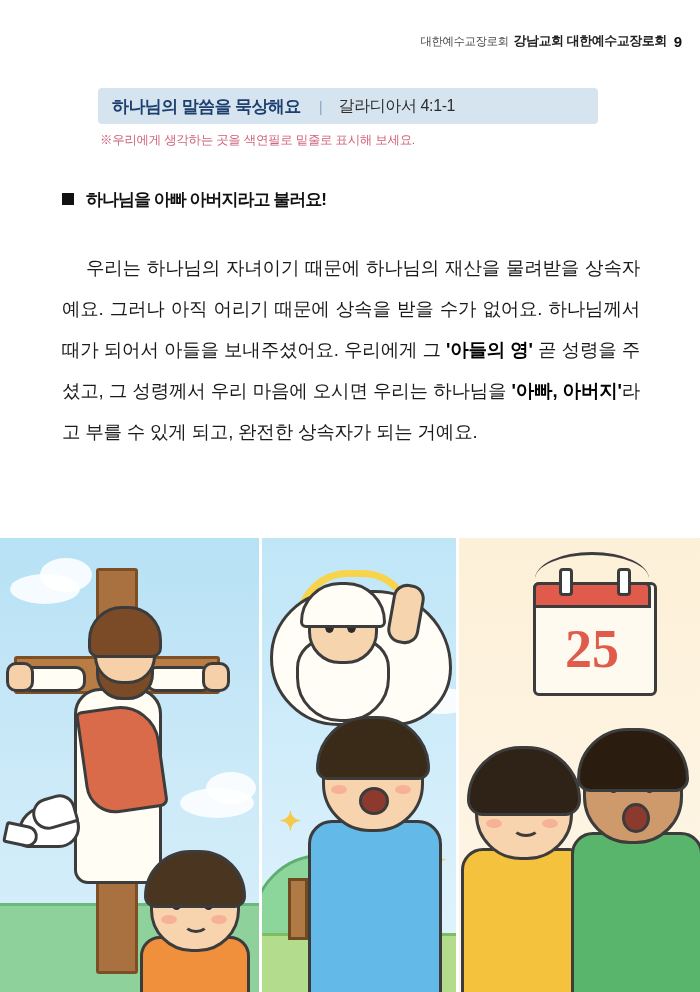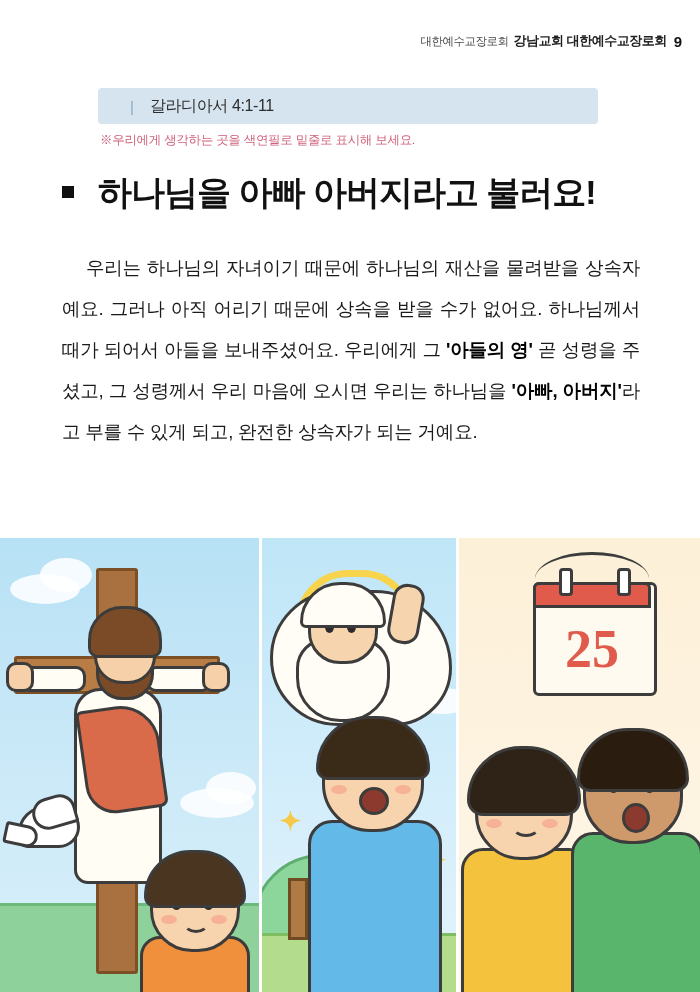--- a/index.html
+++ b/index.html
@@ -83,28 +83,28 @@
     top: 132px;
     font-size: 12.5px;
     color: #d0607a;
     letter-spacing: -0.3px;
   }
 
   
   .section-heading {
     position: absolute;
     left: 62px;
-    top: 170px;
-    font-size: 34px;
+    top: 188px;
+    font-size: 17px;
     font-weight: bold;
     color: #111;
     letter-spacing: -1px;
     display: flex;
     align-items: center;
-    gap: 24px;
+    gap: 12px;
   }
   .sq {
     display: inline-block;
     width: 12px;
     height: 12px;
     background: #111;
     margin-bottom: 2px;
   }
 
   
@@ -336,22 +336,23 @@
 </head>
 <body>
 
 <div class="page-header">
   <span class="denom">대한예수교장로회</span>
   <span class="church">강남교회 대한예수교장로회</span>
   <span class="page-num">9</span>
 </div>
 
 <div class="title-bar">
+  <span class="main-title">하나님의 말씀을 묵상해요</span>
   <span class="divider">|</span>
-  <span class="verse">갈라디아서 4:1-11</span>
+  <span class="verse">갈라디아서 4:1-1</span>
 </div>
 
 <div class="note">※우리에게 생각하는 곳을 색연필로 밑줄로 표시해 보세요.</div>
 
 <div class="section-heading">
   <span class="sq"></span>
   <span>하나님을 아빠 아버지라고 불러요!</span>
 </div>
 
 <p class="body-text">

